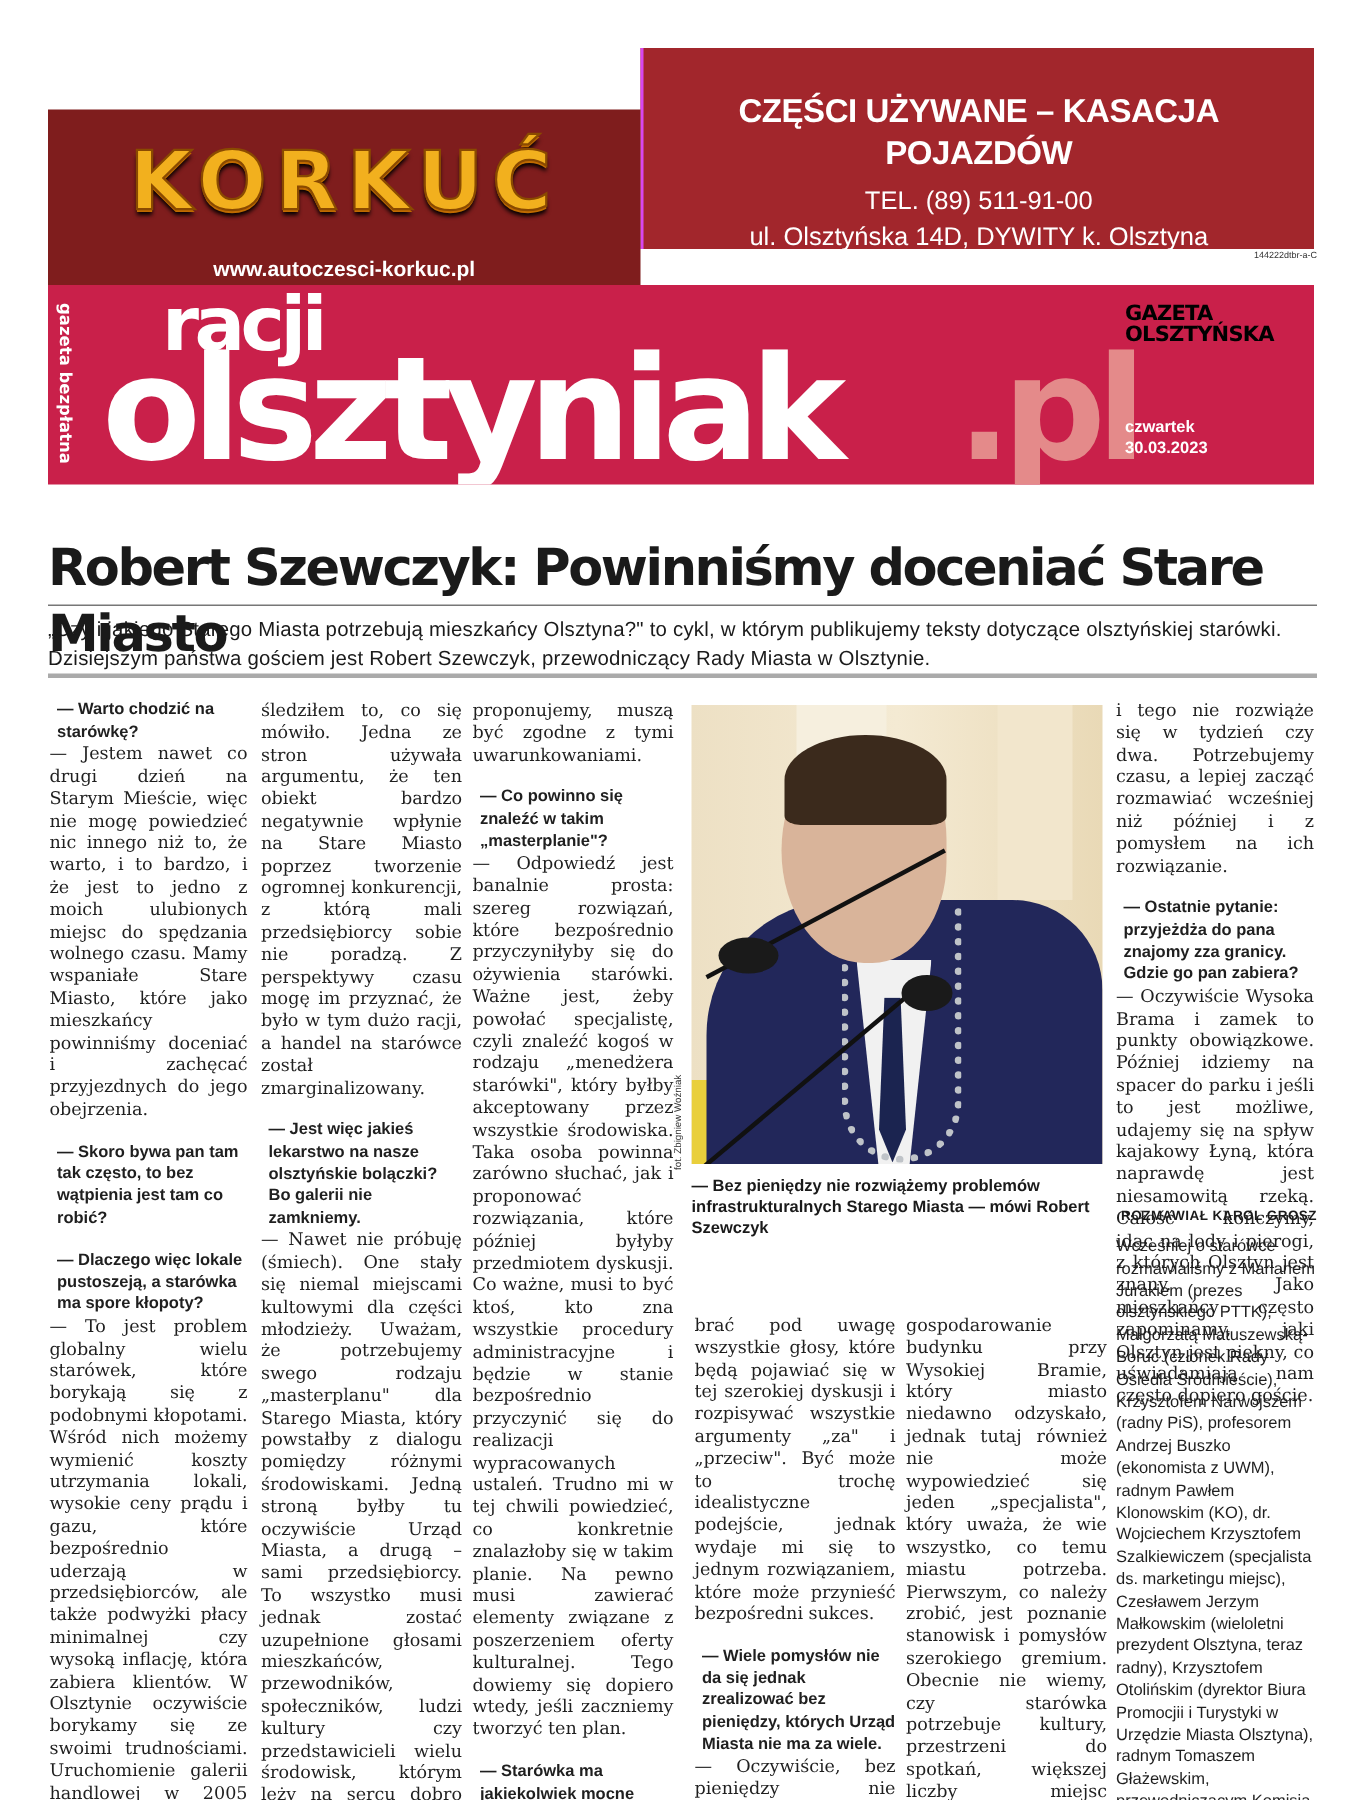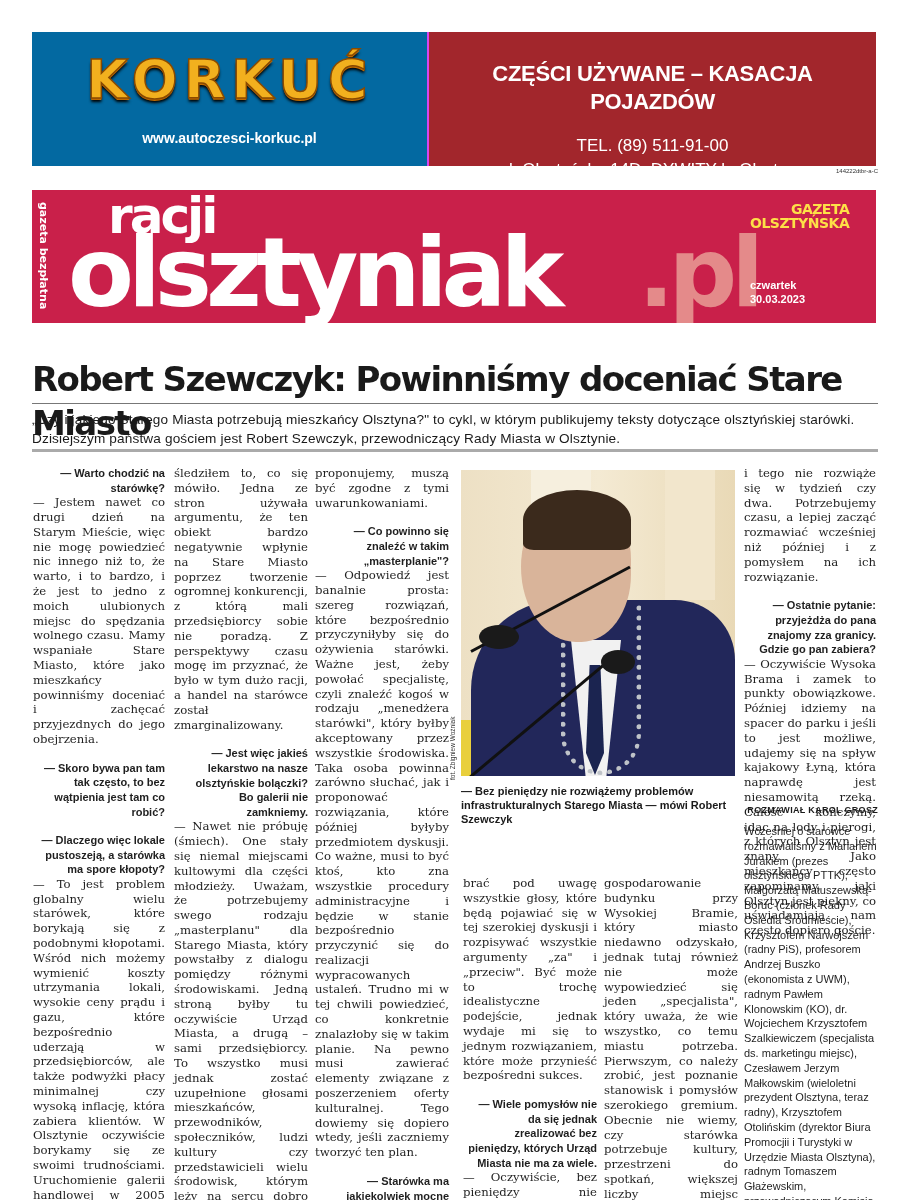--- a/index.html
+++ b/index.html
@@ -1,65 +1,65 @@
 <!DOCTYPE html>
 <html><head>
 <meta charset="utf-8">
 <style>
   * { margin:0; padding:0; box-sizing:border-box; }
   html, body { width:908px; height:1200px; background:#ffffff; overflow:hidden; }
   body { position:relative; font-family:"DejaVu Serif", serif; color:#1a1a1a; }
 
   
   .ad { position:absolute; left:32px; top:32px; width:844px; height:134px; display:flex; }
-  .ad-left { width:395px; height:100%; background:#0369a1; position:relative; }
+  .ad-left { width:395px; height:100%; background:#7f1d1d; position:relative;margin-top:41px; }
   .ad-logo { position:absolute; left:12px; top:18px; width:372px; text-align:center;
     font-family:"DejaVu Sans", sans-serif; font-weight:bold; font-size:54px; letter-spacing:6px;
     color:#f2b01e; -webkit-text-stroke:1.5px #8a4a00;
     text-shadow: 0 2px 0 #c06a00, 0 4px 3px #000; line-height:60px; }
   .ad-url { position:absolute; left:0; width:100%; top:98px; text-align:center; color:#fff;
     font-family:"Liberation Sans", sans-serif; font-weight:bold; font-size:14px; }
   .ad-right { flex:1; height:100%; background:#a2262c; border-left:2px solid #d946ef;
     color:#fff; text-align:center; font-family:"Liberation Sans", sans-serif; padding-top:28px; }
   .ad-l1 { font-weight:bold; font-size:22px; line-height:28px; letter-spacing:-0.3px; }
   .ad-l2 { font-size:21px; line-height:28px; margin-top:2px; }
-  .ad-l3 { font-size:17px; line-height:24px; margin-top:18px; }
+  .ad-l3 { font-size:17px; line-height:24px; margin-top:6px; }
   .ad-l4 { font-size:17px; line-height:24px; }
   .ad-code { position:absolute; right:30px; top:168px; font-family:"Liberation Sans", sans-serif;
     font-size:6px; color:#333; }
 
   
   .mast { position:absolute; left:32px; top:190px; width:844px; height:133px; background:#c9204a; overflow:hidden; }
   .mast-side { position:absolute; left:2px; top:6px; width:16px; height:120px;
     writing-mode:vertical-rl; font-family:"DejaVu Sans", sans-serif; font-weight:bold;
     font-size:11px; color:#fff; text-align:center; }
   .mast-nasz { position:absolute; left:76px; top:-4px; font-family:"DejaVu Sans", sans-serif;
     font-weight:bold; font-size:50px; color:#fff; letter-spacing:-3px; line-height:60px; }
   .mast-main { position:absolute; left:36px; top:28px; font-family:"DejaVu Sans", sans-serif;
     font-weight:bold; font-size:96px; color:#fff; letter-spacing:-6px; line-height:110px; }
   .mast-pl { position:absolute; left:606px; top:28px; font-family:"DejaVu Sans", sans-serif;
     font-weight:bold; font-size:96px; color:#e48a8a; letter-spacing:-6px; line-height:110px; }
   .mast-gazeta { position:absolute; left:718px; top:12px; font-family:"DejaVu Sans", sans-serif;
-    font-weight:bold; font-size:14px; color:#fde047; line-height:14px; letter-spacing:-0.5px;text-align:right; }
+    font-weight:bold; font-size:14px; color:#000000; line-height:14px; letter-spacing:-0.5px; }
   .mast-day { position:absolute; left:718px; top:88px; font-family:Liberation Sans, sans-serif;
     font-weight:bold; font-size:11px; color:#fff; line-height:14px; }
 
   
   .headline { position:absolute; left:32px; top:357px; width:846px; font-family:"DejaVu Sans", sans-serif;
     font-weight:bold; font-size:34px; letter-spacing:-1.6px; color:#1a1a1a; line-height:44px; }
   .rule1 { position:absolute; left:32px; top:403px; width:846px; height:1px; background:#777; }
   .lead { position:absolute; left:32px; top:410px; width:846px; font-family:"Liberation Sans", sans-serif;
     font-size:13.6px; line-height:19px; color:#1a1a1a; letter-spacing:0.15px; }
   .rule2 { position:absolute; left:32px; top:449px; width:846px; height:3px; background:#aaa; }
 
   
   .col { position:absolute; font-size:11.7px; line-height:14.8px; text-align:justify; color:#1f1f1f; }
   .col p { text-indent:0; }
   .q { font-family:"Liberation Sans", sans-serif; font-weight:bold; font-size:11px; line-height:14.6px;
-    text-align:right; padding-left:5px; margin-top:14px; }
+    text-align:left; padding-left:5px; margin-top:14px; }
   .q.first { margin-top:0; }
   .c1 { left:33px; top:466px; width:132px; }
   .c2 { left:174px; top:466px; width:134px; }
   .c3 { left:315px; top:466px; width:134px; }
   .c4 { left:463px; top:876px; width:134px; }
   .c5 { left:604px; top:876px; width:134px; }
   .c6 { left:744px; top:466px; width:132px; }
   .sig { font-family:"Liberation Sans", sans-serif; font-weight:bold; font-size:9px; text-align:right;
     letter-spacing:0.3px; margin-top:10px; }
   .box { position:absolute; left:744px; top:824px; width:134px; font-family:"Liberation Sans", sans-serif;

